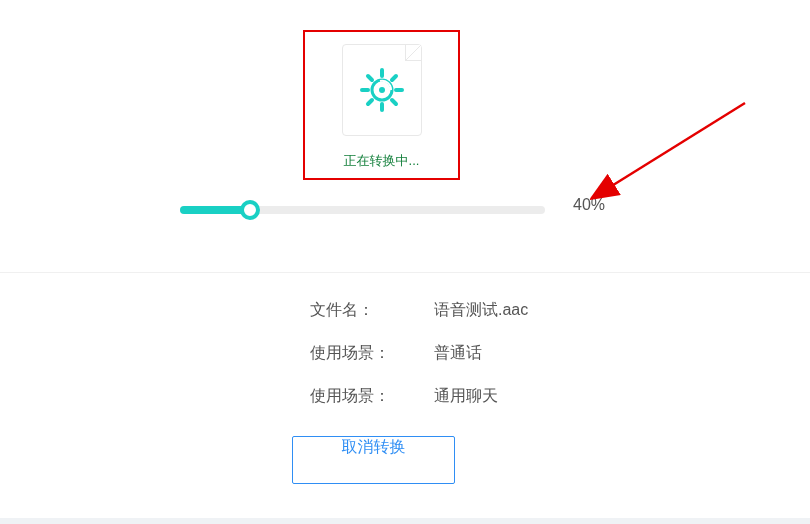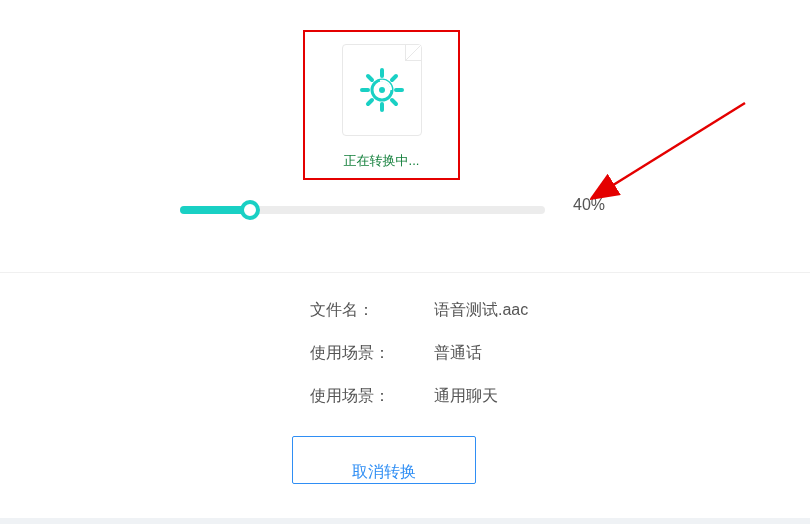--- a/index.html
+++ b/index.html
@@ -133,30 +133,30 @@
   .detail-value {
     color: #555;
     margin-left: 44px;
   }
 
   
   .cancel-btn {
     position: absolute;
     left: 292px;
     top: 436px;
-    width: 184px;
+    width: 163px;
     height: 48px;
     border: 1px solid #2f8ef4;
     background: #fff;
     color: #2f8ef4;
     font-size: 16px;
     border-radius: 2px;
     cursor: pointer;
     display: flex;
-    align-items: flex-end;
+    align-items: flex-start;
     justify-content: center;
     font-family: inherit;
   }
 
   
   .bottom-bar {
     position: absolute;
     left: 0;
     bottom: 0;
     width: 810px;

